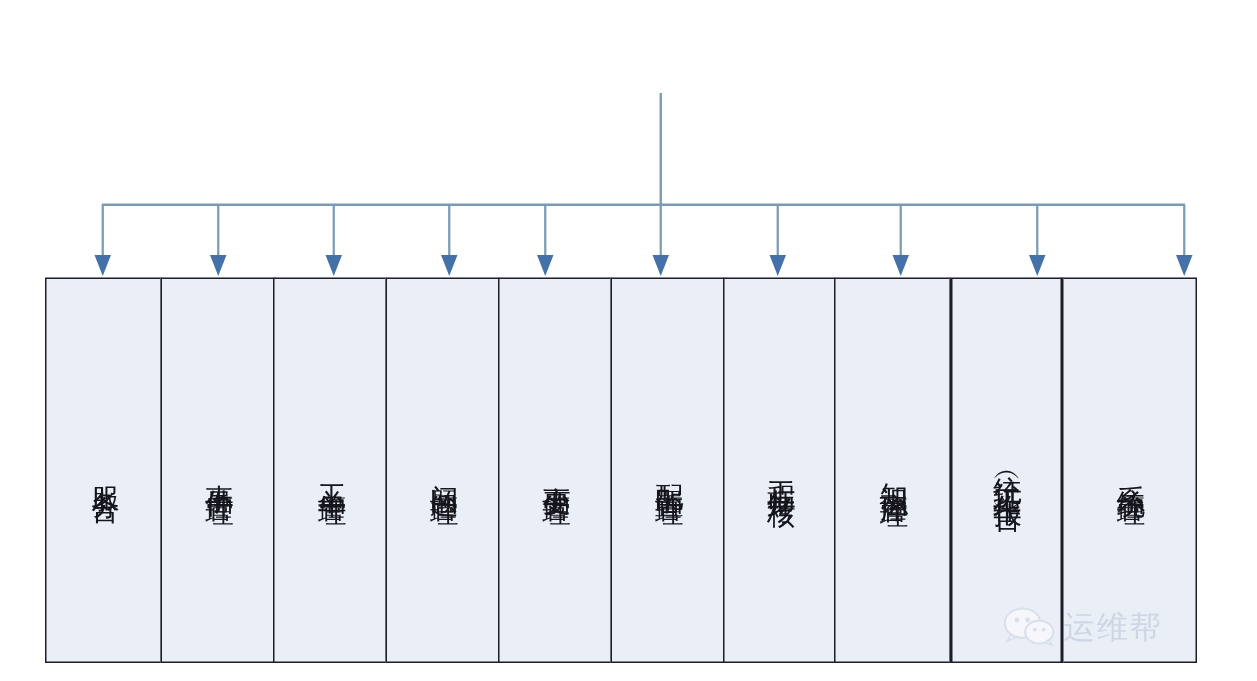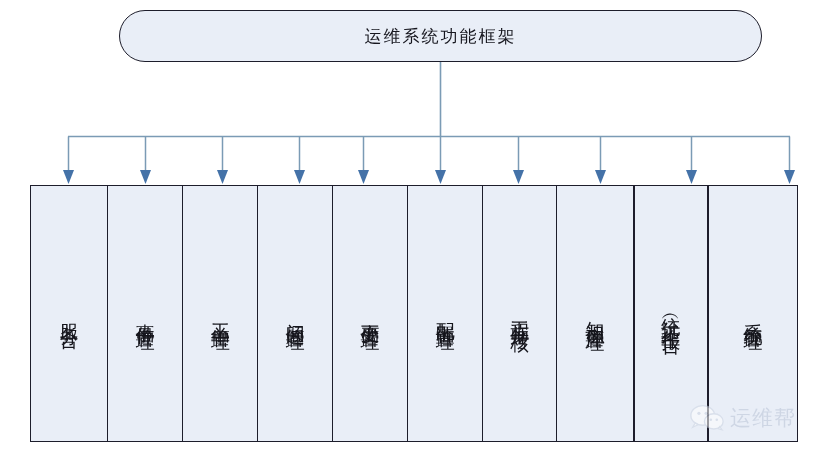--- a/index.html
+++ b/index.html
@@ -98,21 +98,21 @@
     color: #15151c;
     max-height: 130px;
     white-space: normal;
     text-align: start;
     direction: ltr;
   }
 
   
   #watermark {
     position: absolute;
-    left: 690px;
+    left: 669px;
     top: 398px;
     width: 140px;
     height: 40px;
     display: flex;
     align-items: center;
     gap: 6px;
     opacity: 0.55;
     pointer-events: none;
     z-index: 6;
   }
@@ -122,23 +122,20 @@
     color: #b9c3d6;
     letter-spacing: 1px;
     white-space: nowrap;
   }
 </style>
 </head>
 <body>
 
 <div id="canvas">
 
-  <div id="title-box">
-    <span id="title-text">运维系统功能框架</span>
-  </div>
 
   <svg id="connectors" viewBox="0 0 838 454" width="838" height="454">
 
     <line x1="440.5" y1="62" x2="440.5" y2="136.5" stroke="#7b9bb5" stroke-width="1.6"></line>
 
     <line x1="68" y1="136.5" x2="790" y2="136.5" stroke="#7b9bb5" stroke-width="1.6"></line>
 
     <line x1="68.5" y1="136.5" x2="68.5" y2="171" stroke="#7b9bb5" stroke-width="1.5"></line>
     <line x1="145.5" y1="136.5" x2="145.5" y2="171" stroke="#7b9bb5" stroke-width="1.5"></line>
     <line x1="222.5" y1="136.5" x2="222.5" y2="171" stroke="#7b9bb5" stroke-width="1.5"></line>

